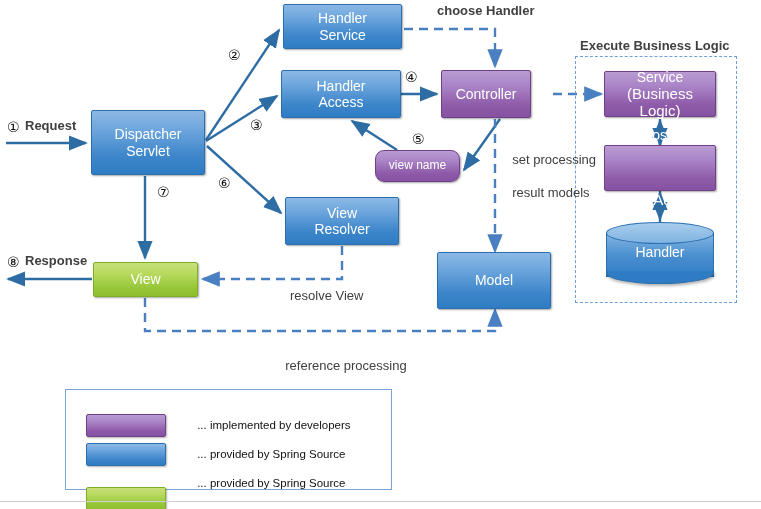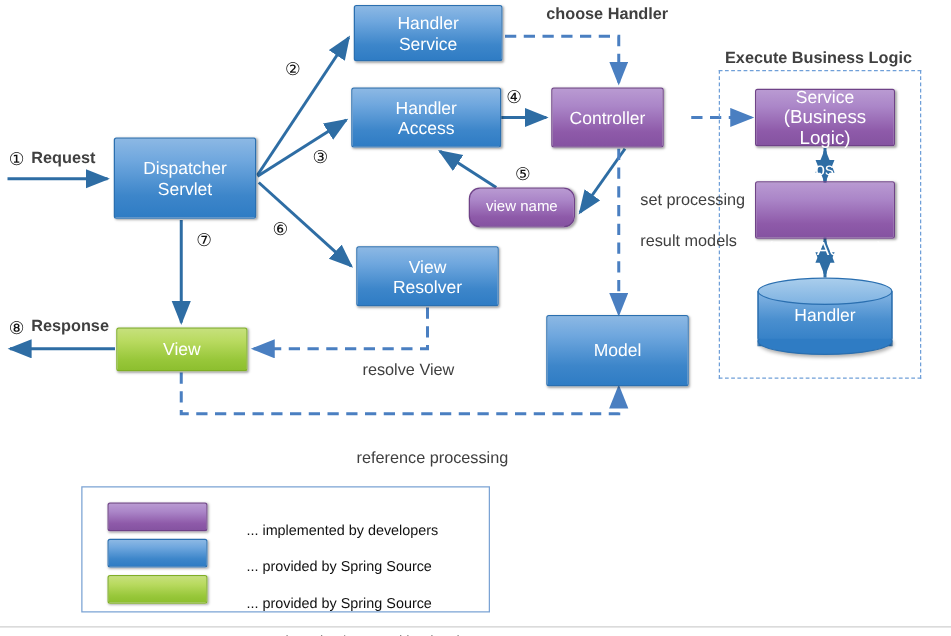--- a/index.html
+++ b/index.html
@@ -35,21 +35,21 @@
   .group-box{position:absolute;box-sizing:border-box;border:1px dashed #6f9fd8;}
 
   
   .lbl{position:absolute;color:#404040;font-size:13px;line-height:1.25;white-space:pre;}
   .lbl.bold{font-weight:bold;}
   .num{position:absolute;color:#111111;font-size:14px;line-height:1;}
 
   
   #legend{position:absolute;left:65px;top:389px;width:327px;height:101px;
           box-sizing:border-box;border:1px solid #7ba3d4;background:#ffffff;}
-  .lg-row{position:absolute;display:flex;align-items:flex-start;}
+  .lg-row{position:absolute;display:flex;align-items:center;}
   .lg-swatch{width:78px;height:21px;border-radius:2px;box-shadow:1px 1px 2px rgba(0,0,0,.3);}
   .lg-text{margin-left:12px;font-size:11.5px;color:#111;line-height:1.35;white-space:pre;}
 
   
   #bottom-rule{position:absolute;left:0;top:501px;width:761px;height:1px;background:#cfcfcf;}
 </style>
 </head>
 <body>
 
 <svg id="canvas" viewBox="0 0 761 509" xmlns="http://www.w3.org/2000/svg">

